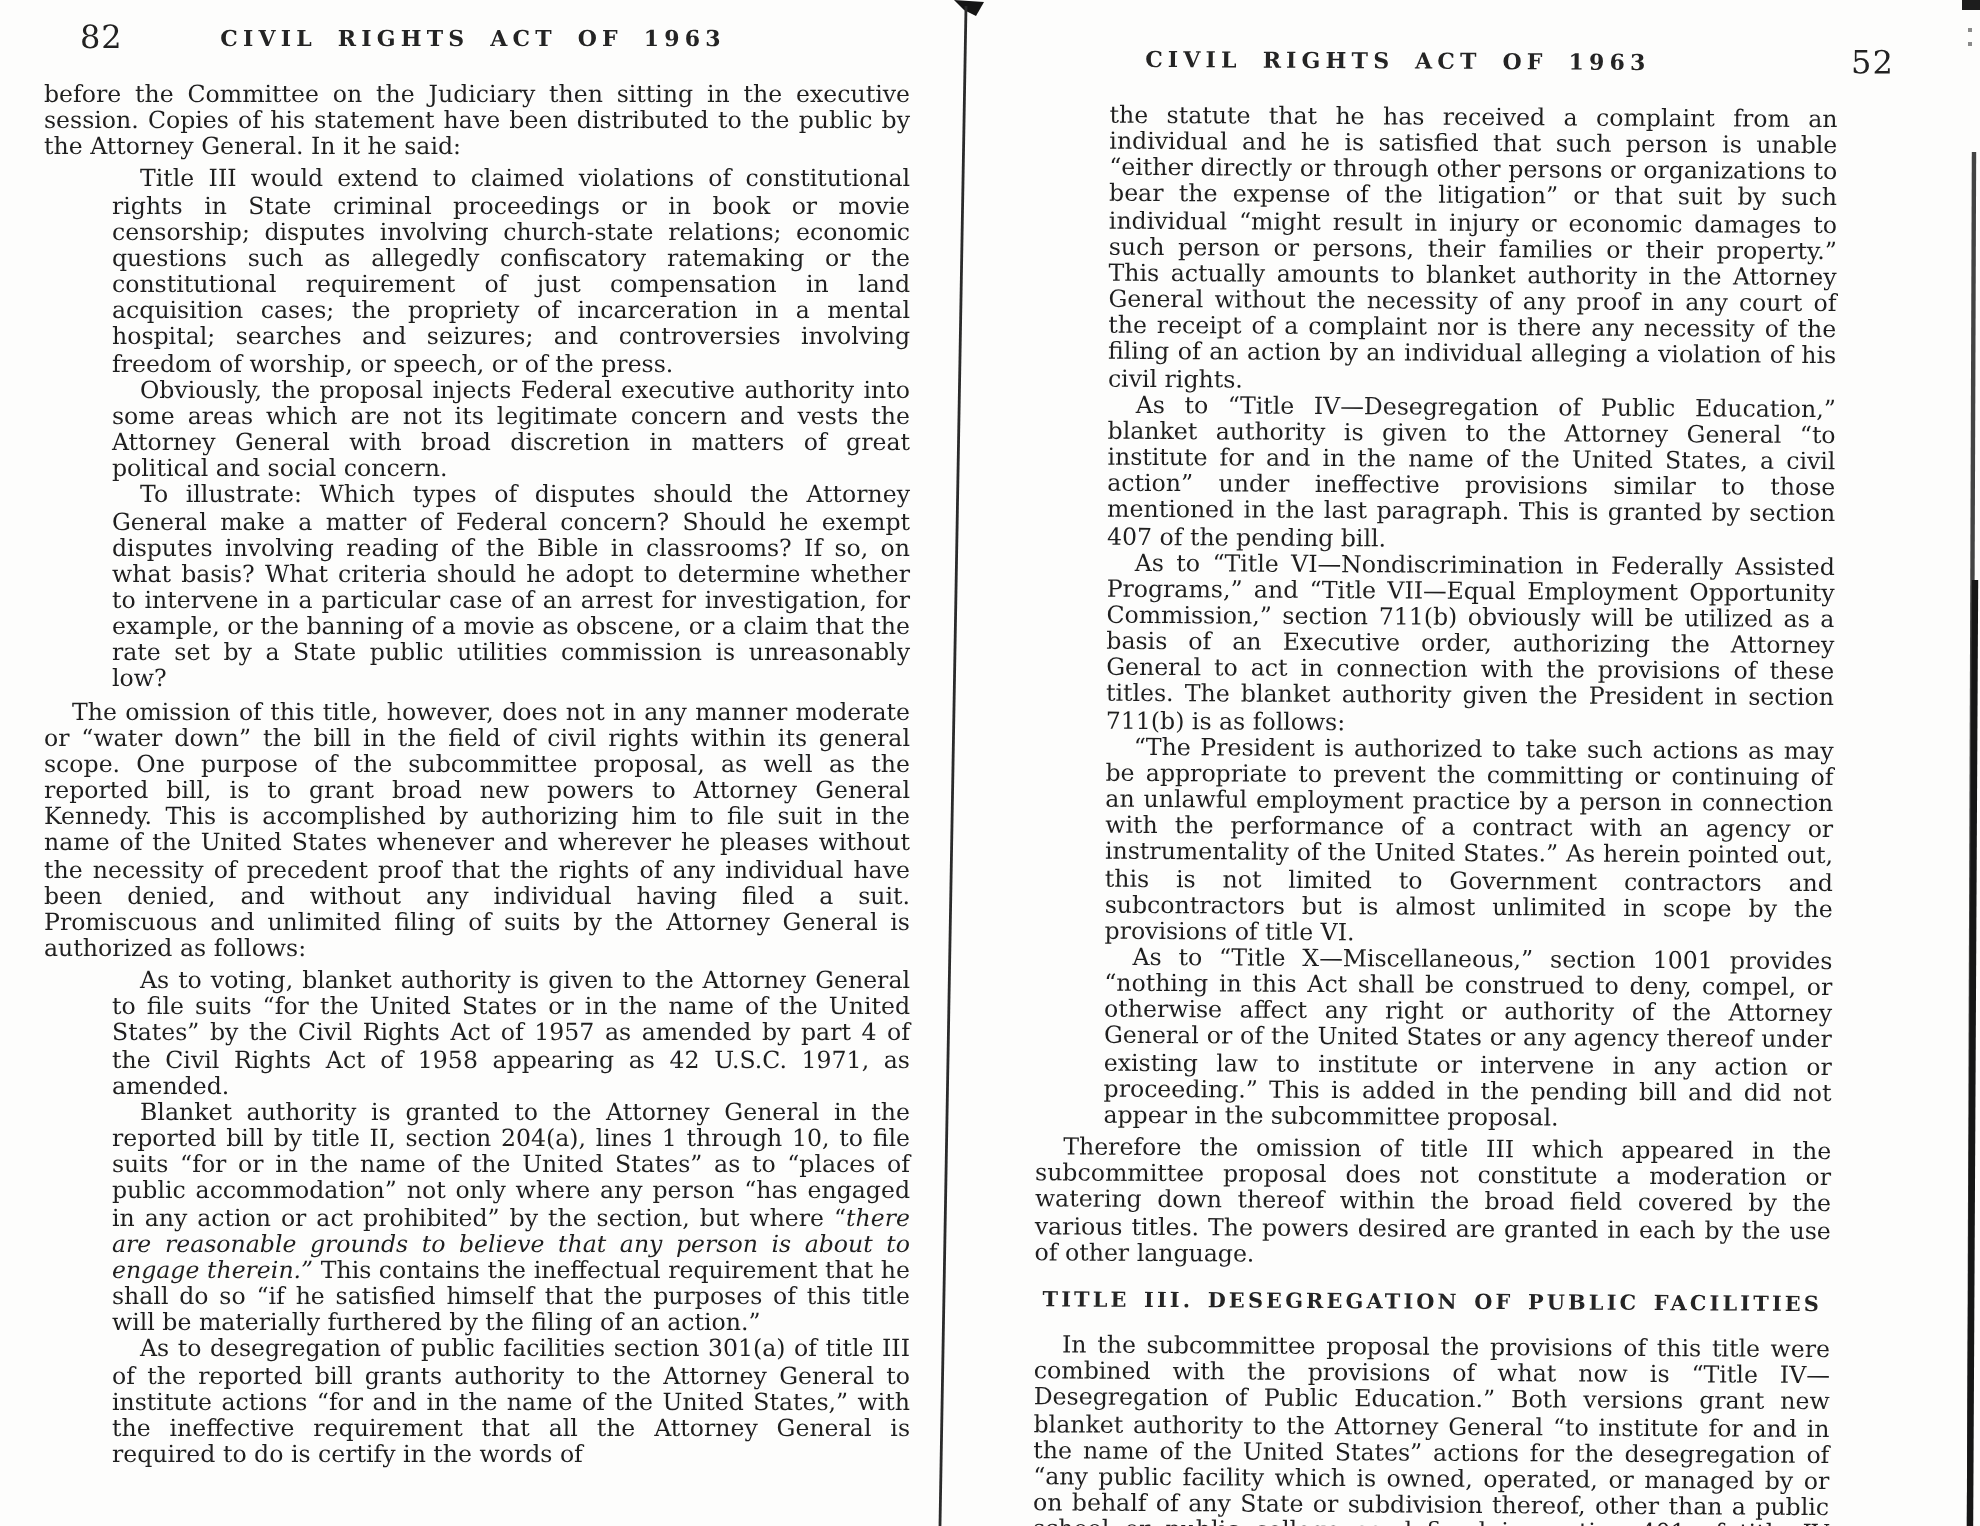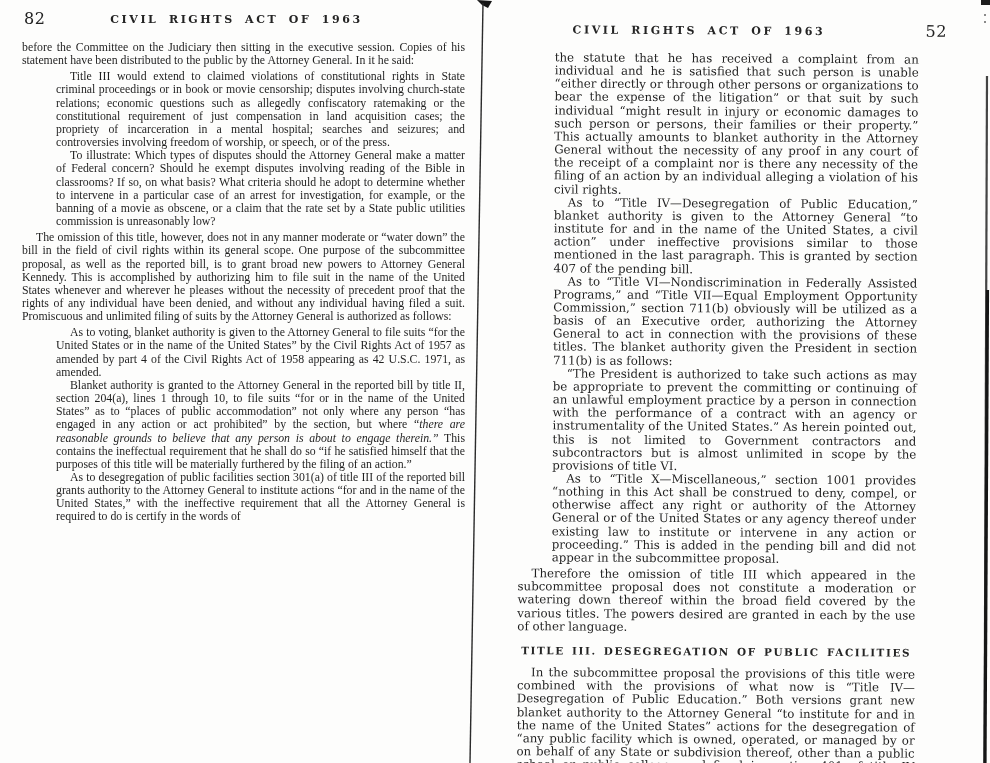--- a/index.html
+++ b/index.html
@@ -20,34 +20,34 @@
   .page-right { left: 495px; width: 468px; }
   .page-right .page-inner { transform: rotate(0.35deg); transform-origin: 0 0; }
 
   .page-head { position: relative; height: 20px; }
   .page-left  .page-head { margin-top: 12px; }
   .page-right .page-head { margin-top: 22px; }
   .pagenum {
     position: absolute; top: -3px;
     font-size: 16px; letter-spacing: 0.5px; color: #222;
   }
-  .pagenum-left  { left: 24px; text-align: right; }
+  .pagenum-left  { left: 40px; text-align: right; }
   .pagenum-right { right: 16px; }
   .running-head {
     position: absolute; top: 1px; left: 0; right: 0;
     text-align: center;
     font-size: 11px; font-weight: bold;
     letter-spacing: 2.6px; word-spacing: 4px;
     color: #242424;
   }
   .page-left  .running-head { left: 30px; right: 40px; }
   .page-right .running-head { left: 20px; right: 80px; }
 
   .text-block { margin-top: 9px; font-size: 11.8px; line-height: 13.15px; text-align: justify; }
-  .page-left  .text-block { margin-left: 22px; margin-right: 18px; font-family: Liberation Serif, serif; }
+  .page-left  .text-block { margin-left: 22px; margin-right: 28px; }
   .page-right .text-block { margin-left: 26px; margin-right: 44px; }
 
   p { margin: 0; padding: 0; }
   p.body  { text-indent: 14px; }
   p.noindent { text-indent: 0; }
   .quote-block { margin: 3px 0 3px 34px; }
   .quote-block p { text-indent: 14px; }
   .quote-block p.noindent { text-indent: 0; }
   .ital { font-style: italic; }
 
@@ -69,20 +69,21 @@
   <div class="page page-left">
     <div class="page-inner">
       <div class="page-head">
         <span class="pagenum pagenum-left">82</span>
         <span class="running-head">CIVIL RIGHTS ACT OF 1963</span>
       </div>
       <div class="text-block">
         <p class="body noindent">before the Committee on the Judiciary then sitting in the executive session.  Copies of his statement have been distributed to the public by the Attorney General.  In it he said:</p>
         <div class="quote-block">
           <p>Title III would extend to claimed violations of constitutional rights in State criminal proceedings or in book or movie censorship; disputes involving church-state relations; economic questions such as allegedly confiscatory ratemaking or the constitutional requirement of just compensation in land acquisition cases; the propriety of incarceration in a mental hospital; searches and seizures; and controversies involving freedom of worship, or speech, or of the press.</p>
+          <p>Obviously, the proposal injects Federal executive authority into some areas which are not its legitimate concern and vests the Attorney General with broad discretion in matters of great political and social concern.</p>
           <p>To illustrate: Which types of disputes should the Attorney General make a matter of Federal concern?  Should he exempt disputes involving reading of the Bible in classrooms? If so, on what basis?  What criteria should he adopt to determine whether to intervene in a particular case of an arrest for investigation, for example, or the banning of a movie as obscene, or a claim that the rate set by a State public utilities commission is unreasonably low?</p>
         </div>
         <p class="body">The omission of this title, however, does not in any manner moderate or “water down” the bill in the field of civil rights within its general scope.  One purpose of the subcommittee proposal, as well as the reported bill, is to grant broad new powers to Attorney General Kennedy.  This is accomplished by authorizing him to file suit in the name of the United States whenever and wherever he pleases without the necessity of precedent proof that the rights of any individual have been denied, and without any individual having filed a suit.  Promiscuous and unlimited filing of suits by the Attorney General is authorized as follows:</p>
         <div class="quote-block">
           <p>As to voting, blanket authority is given to the Attorney General to file suits “for the United States or in the name of the United States” by the Civil Rights Act of 1957 as amended by part 4 of the Civil Rights Act of 1958 appearing as 42 U.S.C. 1971, as amended.</p>
           <p><span>Blanket authority is granted to the Attorney General in the reported bill by title II, section 204(a), lines 1 through 10, to file suits “for or in the name of the United States” as to “places of public accommodation” not only where any person “has engaged in any action or act prohibited” by the section, but where “</span><span class="ital">there are reasonable grounds to believe that any person is about to engage therein.”</span><span>  This contains the ineffectual requirement that he shall do so “if he satisfied himself that the purposes of this title will be materially furthered by the filing of an action.”</span></p>
           <p>As to desegregation of public facilities section 301(a) of title III of the reported bill grants authority to the Attorney General to institute actions “for and in the name of the United States,” with the ineffective requirement that all the Attorney General is required to do is certify in the words of</p>
         </div>
       </div>
     </div>

